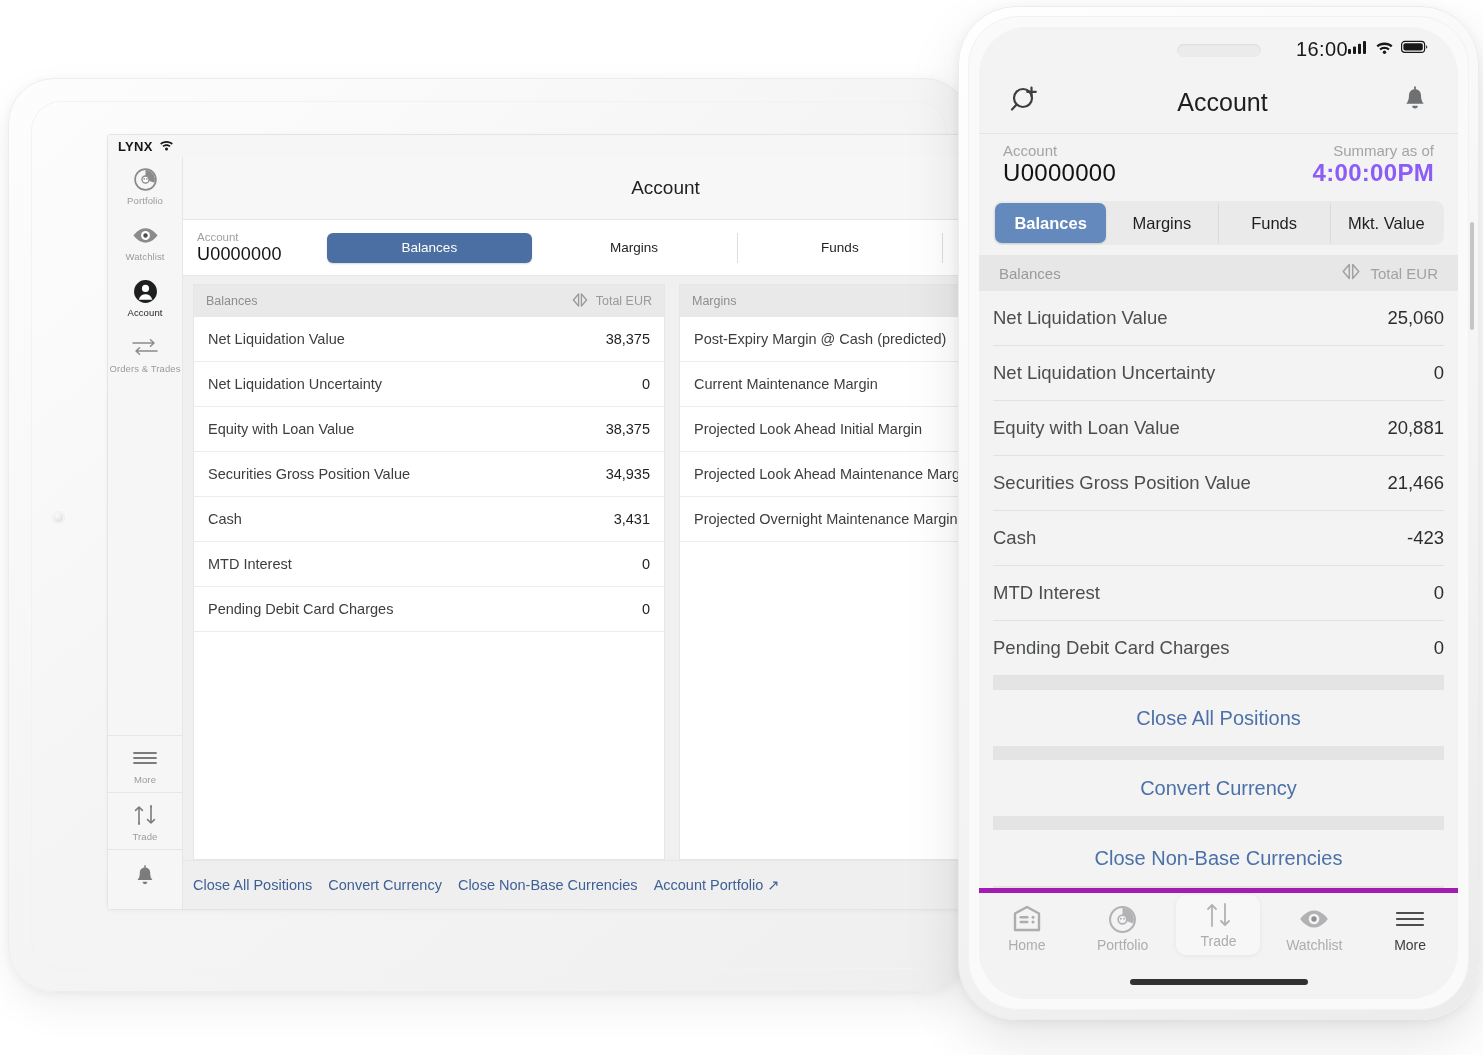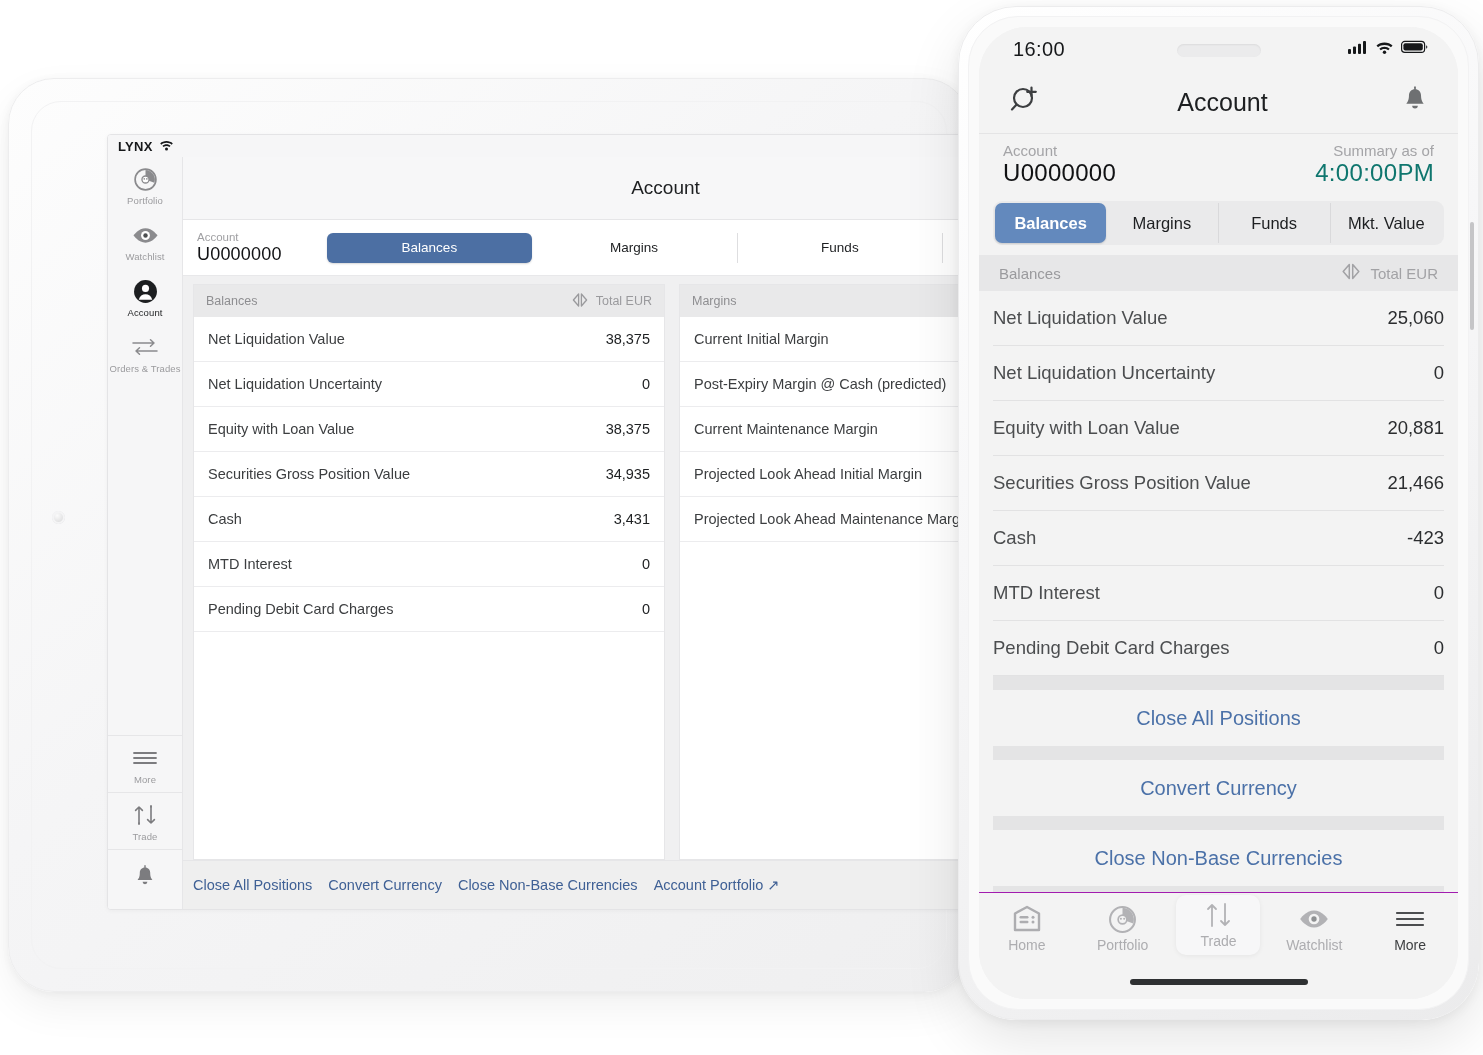--- a/index.html
+++ b/index.html
@@ -247,25 +247,24 @@
     position: absolute;
     left: 10px; top: 10px; right: 10px; bottom: 10px;
     border-radius: 48px;
     background: #f3f3f3;
     overflow: hidden;
   }
   #phone-statusbar {
     height: 44px;
     display: flex;
     align-items: center;
-    justify-content: space-between;
+    justify-content: flex-end;
     padding: 0 30px 0 34px;
     background: #f3f3f3;
     position: relative;
-    gap: 10px;
   }
   #phone-time { font-size: 20px; color: #16181a; font-weight: 400; letter-spacing: .4px; }
   #phone-notch {
     position: absolute;
     left: 50%;
     top: 17px;
     transform: translateX(-50%);
     width: 84px;
     height: 13px;
     border-radius: 8px;
@@ -287,21 +286,21 @@
     padding: 8px 24px 4px 24px;
     background: #f3f3f3;
   }
   .p-acct-row {
     display: flex;
     justify-content: space-between;
     align-items: baseline;
   }
   .p-acct-lbl { font-size: 15px; color: #a4a4a7; }
   .p-acct-val { font-size: 24px; color: #111214; letter-spacing: .3px; }
-  .p-acct-val.muted { color: #0f766e; }
+  .p-acct-val.muted { color: #8b5cf6; font-weight: bold; }
   #phone-seg {
     margin: 10px 14px 0 14px;
     height: 40px;
     background: #eaeaeb;
     border-radius: 9px;
     display: flex;
     align-items: stretch;
     padding: 2px;
   }
   .pseg {
@@ -354,21 +353,21 @@
     justify-content: center;
     font-size: 20px;
     color: #4b71a8;
     cursor: pointer;
   }
   #phone-tabbar {
     position: absolute;
     left: 0; right: 0; bottom: 0;
     height: 96px;
     background: #f3f3f3;
-    border-top: 1px solid #a21caf;
+    border-top: 5px solid #a21caf;
     display: flex;
     align-items: flex-start;
     justify-content: space-around;
     padding-top: 10px;
   }
   .ptab {
     width: 84px;
     text-align: center;
     cursor: pointer;
   }
@@ -573,33 +572,33 @@
             </div>
           </div>
         </div>
 
         <div class="panel p-right">
           <div class="panel-head">
             <span class="ph-title">Margins</span>
           </div>
           <div class="panel-rows">
             <div class="row">
-              <span>Current Initial Margin</span>
-            </div>
-            <div class="row">
               <span>Post-Expiry Margin @ Cash (predicted)</span>
             </div>
             <div class="row">
               <span>Current Maintenance Margin</span>
             </div>
             <div class="row">
               <span>Projected Look Ahead Initial Margin</span>
             </div>
             <div class="row">
               <span>Projected Look Ahead Maintenance Margin</span>
+            </div>
+            <div class="row">
+              <span>Projected Overnight Maintenance Margin</span>
             </div>
           </div>
         </div>
 
       </div>
 
       <div id="tablet-footer">
         <span class="foot-link">Close All Positions</span>
         <span class="foot-link">Convert Currency</span>
         <span class="foot-link">Close Non-Base Currencies</span>

